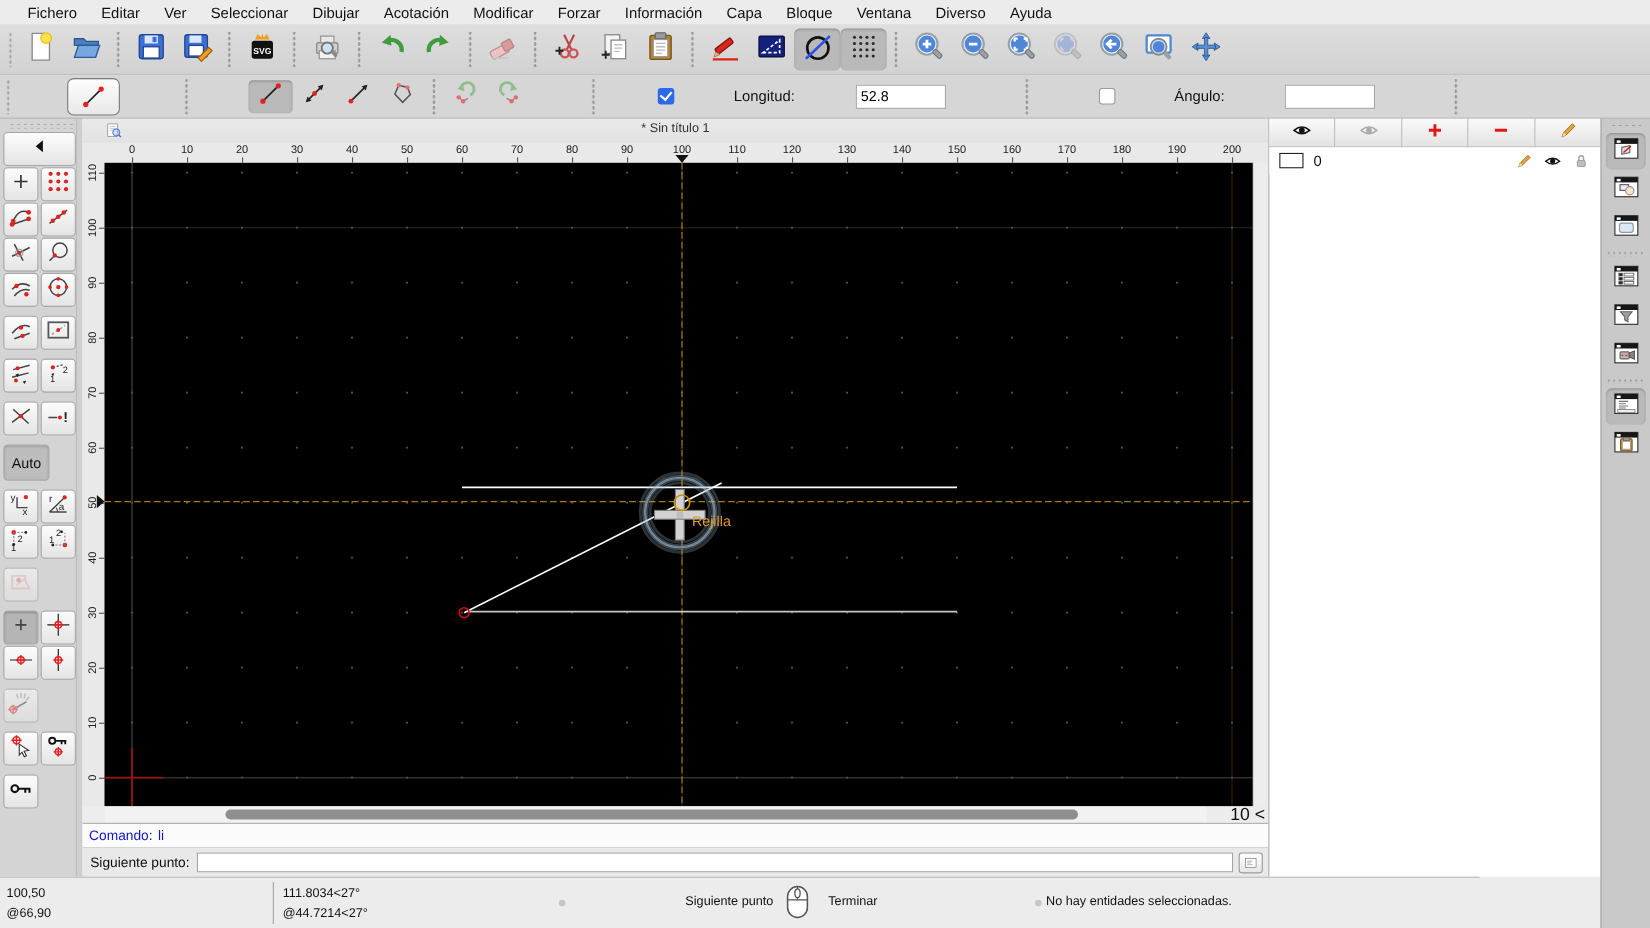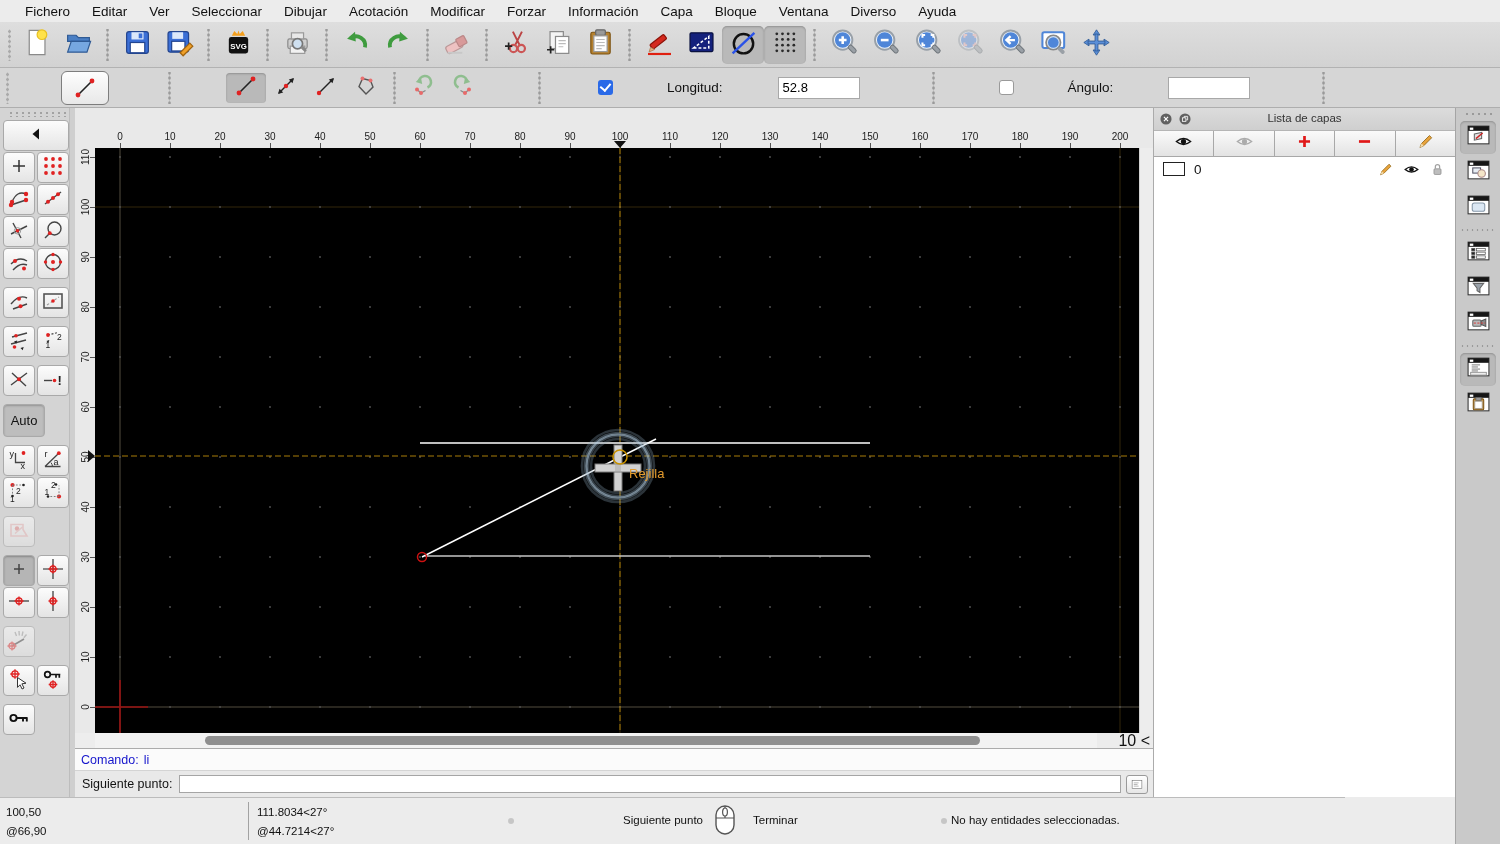--- a/index.html
+++ b/index.html
@@ -699,20 +699,29 @@
                 <path d="M9.6 12 h11 M16 12 v3.6 M19.8 12 v3.6"></path>
               </g>
             </svg></span>
         </div>
       </div>
     </div>
   <div class="groove"></div>
 </div>
 
 <div id="drawwin">
+  <div id="dtitle">
+    <span class="doc"><svg viewBox="0 0 24 24" xmlns="http://www.w3.org/2000/svg">
+          <rect x="3" y="2.5" width="13" height="17" fill="#fff" stroke="#888"></rect>
+          <path d="M5.5 6 h8 M5.5 8.5 h8 M5.5 11 h5" stroke="#aab" stroke-width=".9"></path>
+          <circle cx="14.5" cy="14" r="4.8" fill="rgba(160,200,240,.55)" stroke="#4466cc" stroke-width="1.3"></circle>
+          <path d="M18 17.5 l3 3" stroke="#4466cc" stroke-width="1.8"></path>
+        </svg></span>
+    <span class="ttext">* Sin título 1</span>
+  </div>
   <div id="hruler">
       <span class="hlab" style="left: 25px;">0</span>
       <span class="htick" style="left: 25px;"></span>
       <span class="hlab" style="left: 75px;">10</span>
       <span class="htick" style="left: 75px;"></span>
       <span class="hlab" style="left: 125px;">20</span>
       <span class="htick" style="left: 125px;"></span>
       <span class="hlab" style="left: 175px;">30</span>
       <span class="htick" style="left: 175px;"></span>
       <span class="hlab" style="left: 225px;">40</span>
@@ -1075,32 +1084,20 @@
   <input id="cmd-input" value="" style="">
   <div id="cmd-popup-btn">
       <svg viewBox="0 0 24 24" xmlns="http://www.w3.org/2000/svg">
         <rect x="3" y="4.5" width="18" height="15" fill="#fff" stroke="#666"></rect>
         <path d="M6 9 h9 M6 12 h7 M6 15 h9" stroke="#888" stroke-width="1.1"></path>
       </svg>
     </div>
 </div>
 
 <div id="layers">
-  <div id="ltitle">
-    <span class="titlebtn" style="left:5px;"><svg viewBox="0 0 24 24" xmlns="http://www.w3.org/2000/svg">
-          <circle cx="12" cy="12" r="9.5" fill="#606060"></circle>
-          <path d="M8.5 8.5 L15.5 15.5 M15.5 8.5 L8.5 15.5" stroke="#fff" stroke-width="2"></path>
-        </svg></span>
-    <span class="titlebtn" style="left:24px;"><svg viewBox="0 0 24 24" xmlns="http://www.w3.org/2000/svg">
-          <circle cx="12" cy="12" r="9.5" fill="#606060"></circle>
-          <rect x="7.5" y="10" width="6" height="6" fill="none" stroke="#fff" stroke-width="1.4"></rect>
-          <path d="M10.5 10 v-2.5 h6 v6 h-2.5" fill="none" stroke="#fff" stroke-width="1.4"></path>
-        </svg></span>
-    <span class="ttext">Lista de capas</span>
-  </div>
   <div id="ltools">
       <div class="ltool">
         <span><svg viewBox="0 0 24 24" xmlns="http://www.w3.org/2000/svg">
             <path d="M3 12 Q12 4.5 21 12 Q12 19.5 3 12 Z" fill="none" stroke="#111" stroke-width="1.7"></path>
             <circle cx="12" cy="12" r="3.3" fill="#111"></circle>
           </svg></span>
       </div>
       <div class="ltool">
         <span><svg viewBox="0 0 24 24" xmlns="http://www.w3.org/2000/svg">
             <path d="M3 12 Q12 4.5 21 12 Q12 19.5 3 12 Z" fill="none" stroke="#ababab" stroke-width="1.7"></path>

